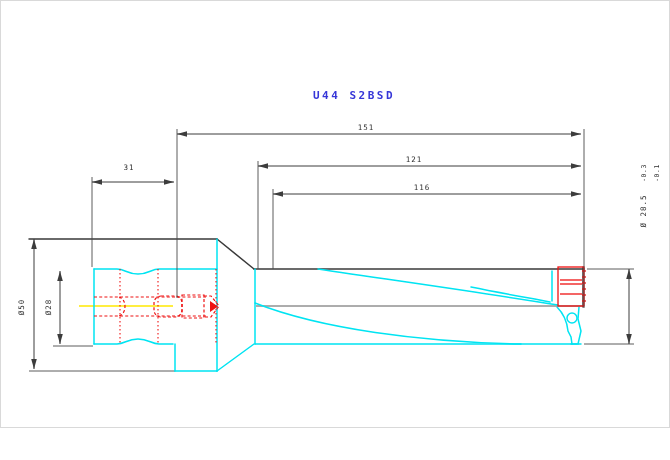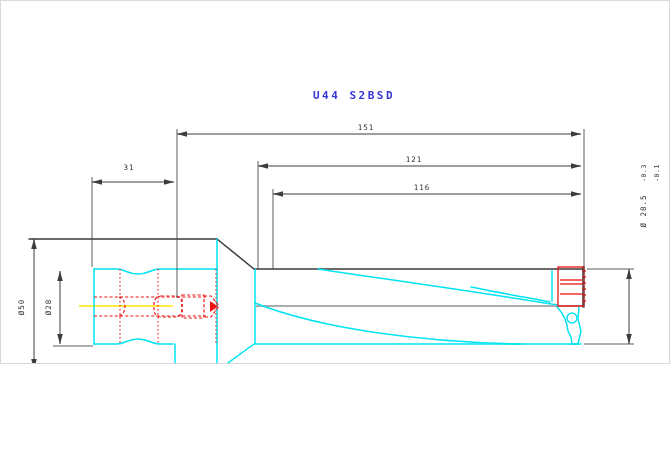--- a/index.html
+++ b/index.html
@@ -1,17 +1,17 @@
 <!DOCTYPE html>
 <html><head>
 <meta charset="utf-8">
 <style>
   html,body{margin:0;padding:0;background:#fff;}
   #stage{
-    position:relative;width:670px;height:364px;box-sizing:border-box;
+    position:relative;width:670px;height:428px;box-sizing:border-box;
     background:#ffffff;border:1px solid #d9d9d9;overflow:hidden;
     font-family:"DejaVu Sans Mono","Liberation Mono",monospace;
   }
   svg{display:block;}
   .dimline{stroke:#3c3c3c;stroke-width:1;fill:none;}
   .extline{stroke:#4a4a4a;stroke-width:0.9;fill:none;}
   .dimtext{font-family:"DejaVu Sans Mono","Liberation Mono",monospace;font-size:7.5px;fill:#2f2f2f;letter-spacing:1px;}
   .toltext{font-family:"DejaVu Sans Mono","Liberation Mono",monospace;font-size:6.5px;fill:#2f2f2f;letter-spacing:0.5px;}
   .blackedge{stroke:#3a3a3a;stroke-width:1.5;fill:none;stroke-linecap:round;}
   .cyanedge{stroke:#00e4f2;stroke-width:1.5;fill:none;stroke-linecap:round;}

